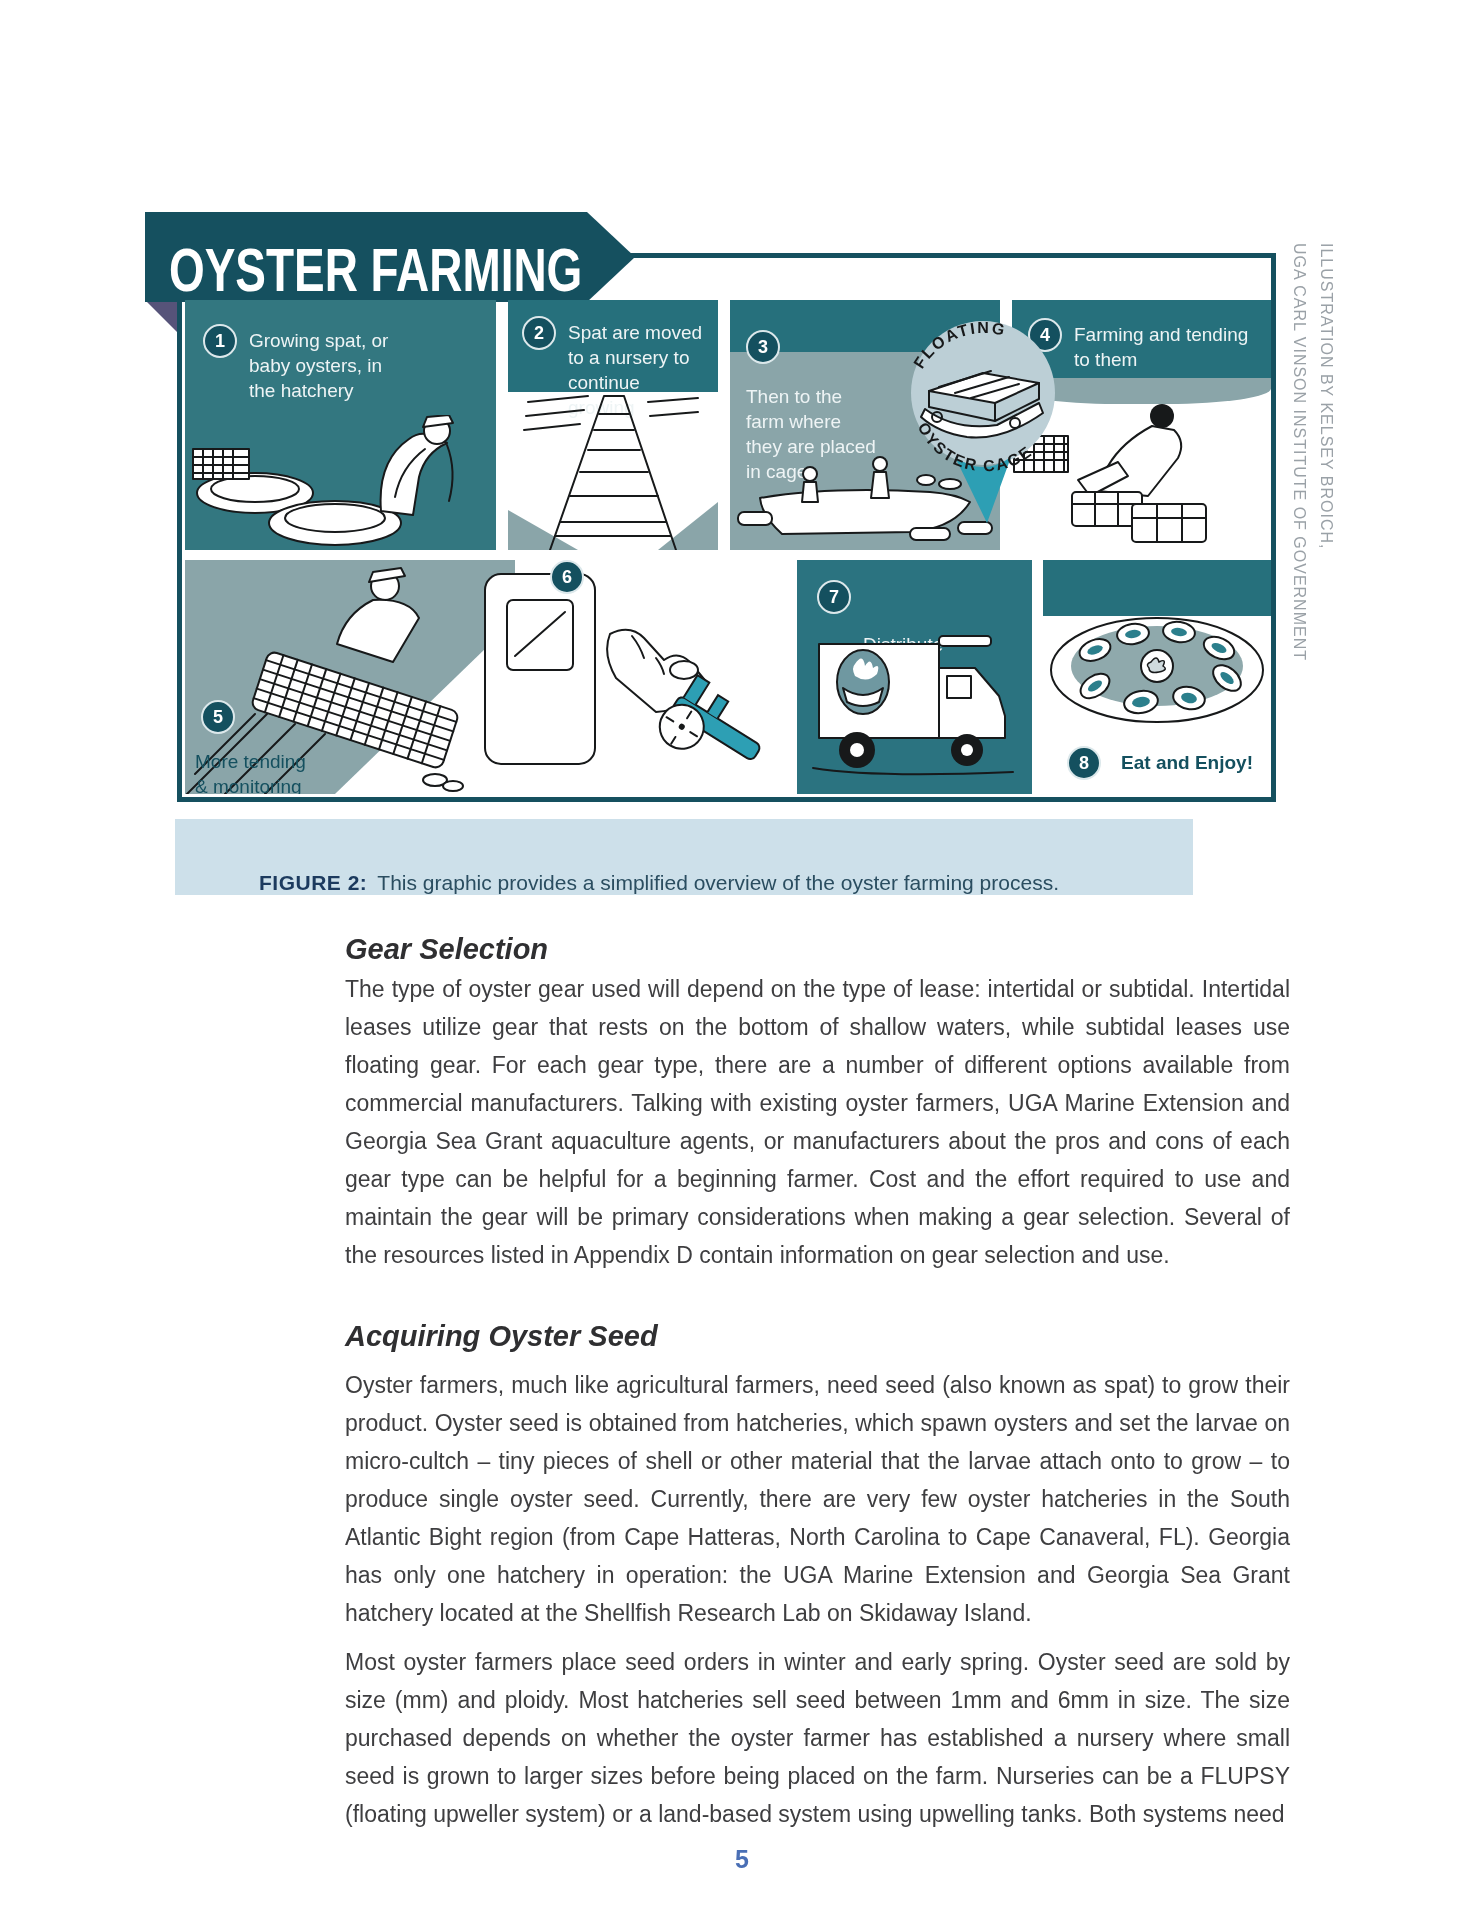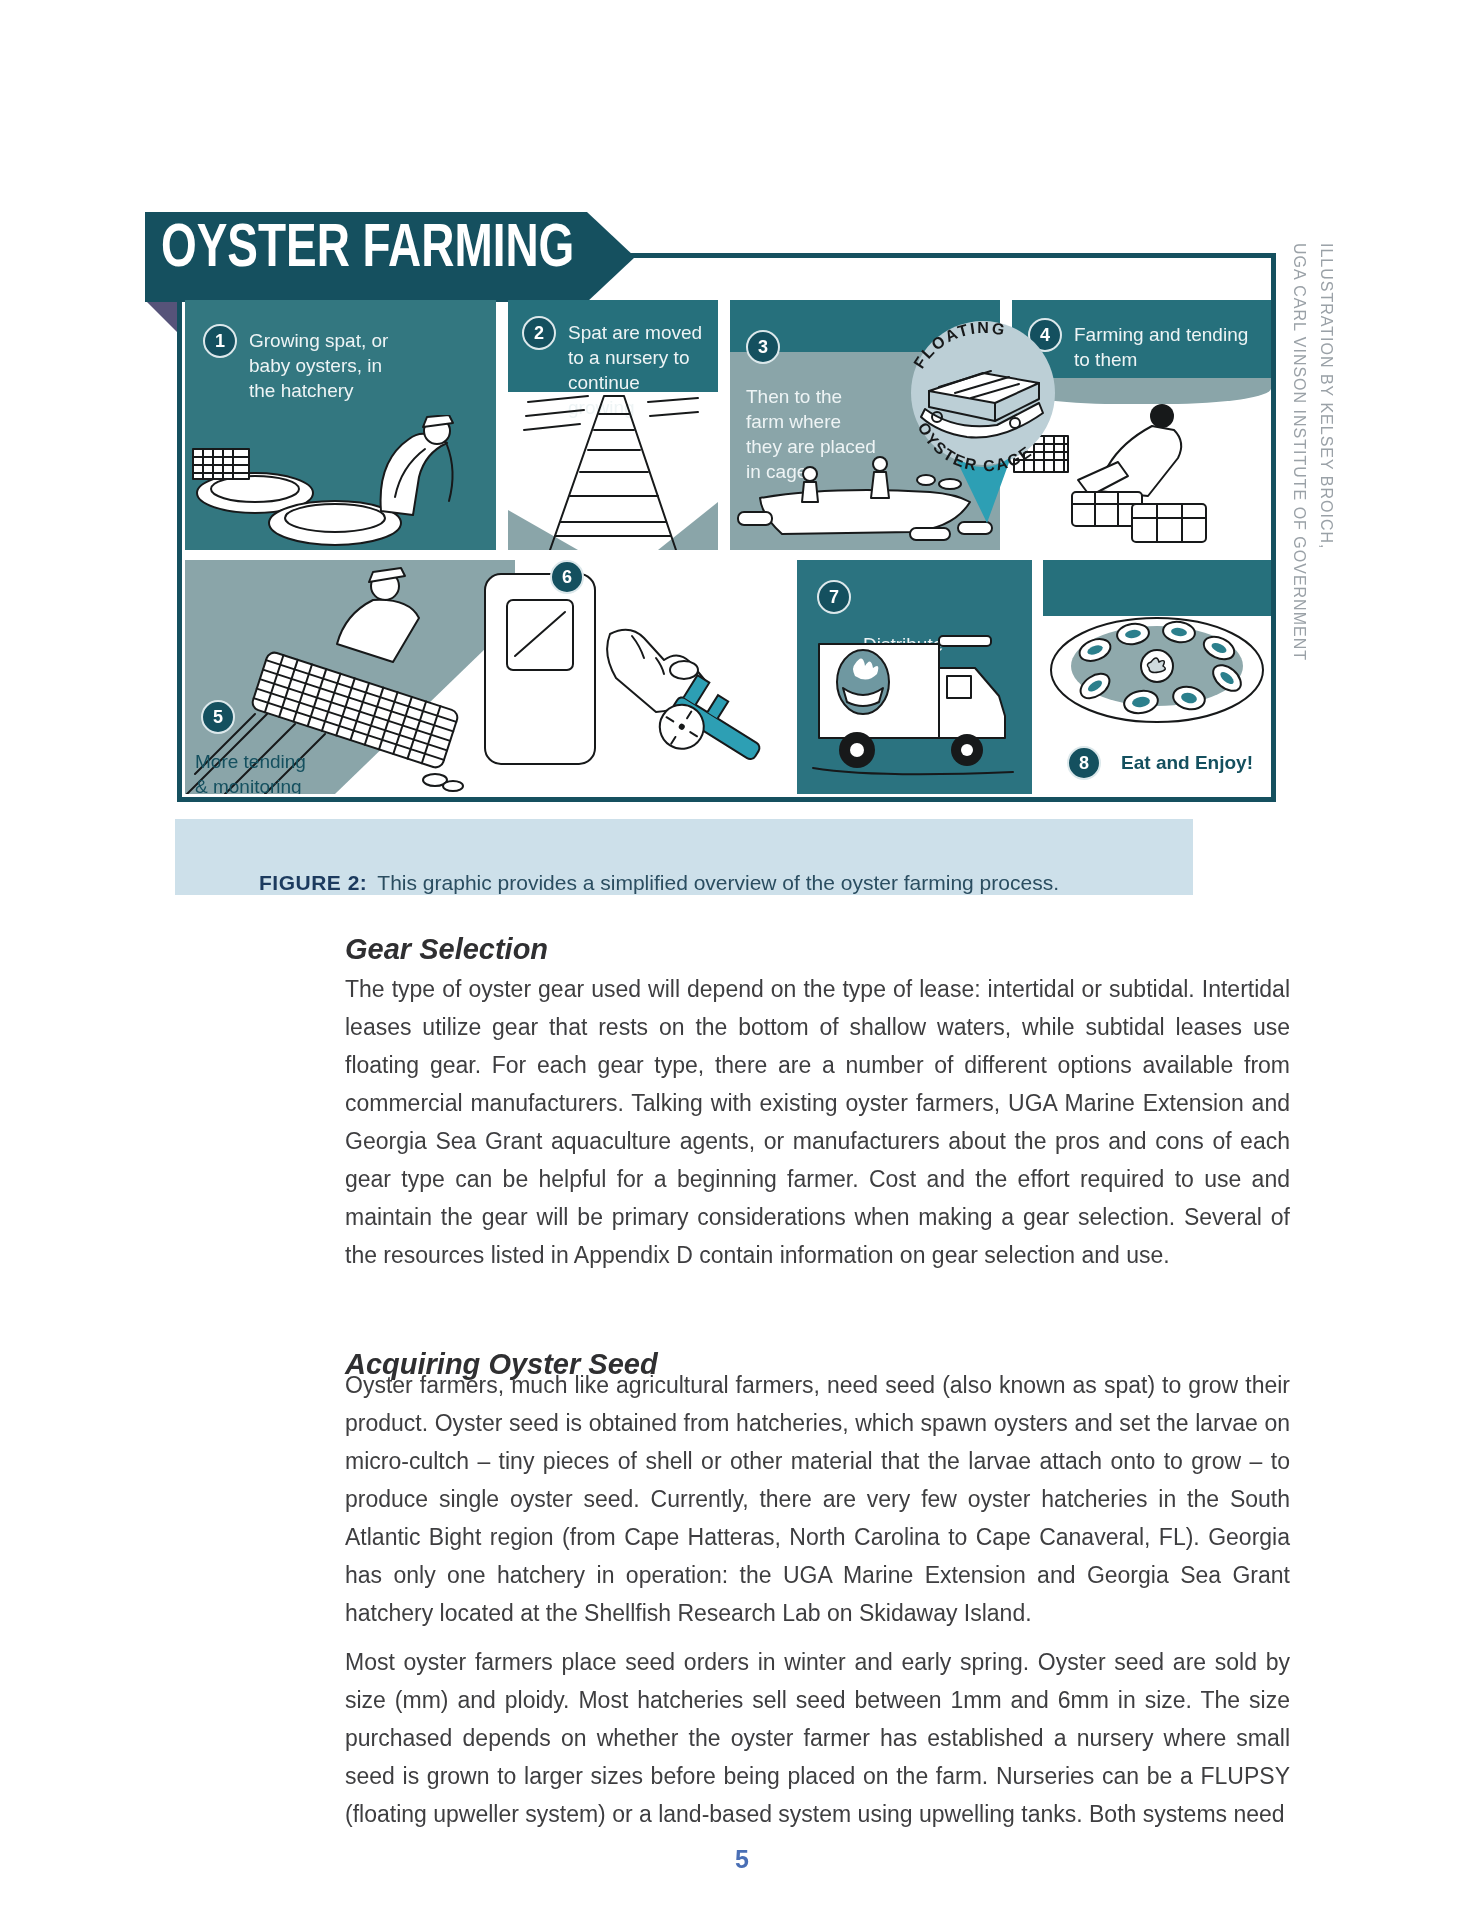--- a/index.html
+++ b/index.html
@@ -4,21 +4,21 @@
 <style>
   html,body{margin:0;padding:0;background:#e9e9e9;}
   .page{position:relative;width:1484px;height:1920px;background:#ffffff;overflow:hidden;
         font-family:"Liberation Sans", sans-serif;margin:0 auto;}
   
   .igframe{position:absolute;left:177px;top:253px;width:1099px;height:549px;
            border:5px solid #15505f;background:#ffffff;box-sizing:border-box;}
   .fold{position:absolute;left:145px;top:300px;width:62px;height:62px;background:#565379;
         clip-path:polygon(0 0,100% 0,100% 100%);}
   .banner{position:absolute;left:145px;top:212px;width:442px;height:90px;background:#15505f;
-          display:flex;align-items:flex-start;padding-left:16px;box-sizing:border-box;}
+          display:flex;align-items:flex-end;padding-left:24px;box-sizing:border-box;}
   .banner-title{color:#ffffff;font-weight:bold;font-size:56px;letter-spacing:0px;
                 transform:scale(0.82,1.08);transform-origin:left center;white-space:nowrap;}
   .banner-tip{position:absolute;left:587px;top:212px;width:0;height:0;
               border-top:45px solid transparent;border-bottom:45px solid transparent;
               border-left:48px solid #15505f;}
   
   .panel{position:absolute;box-sizing:border-box;overflow:hidden;}
   .p-teal{background:#337780;}
   .band{position:absolute;left:0;top:0;width:100%;background:#26707c;box-sizing:border-box;}
   .steprow{display:flex;align-items:flex-start;gap:12px;}
@@ -251,19 +251,19 @@
   </div>
 
   <div class="figband">
     <span class="figlabel">FIGURE 2:</span>
     <span class="figtext">This graphic provides a simplified overview of the oyster farming process.</span>
   </div>
 
   <div class="h-it" style="top:933px;">Gear Selection</div>
   <div class="para" style="top:970px;">The type of oyster gear used will depend on the type of lease: intertidal or subtidal. Intertidal leases utilize gear that rests on the bottom of shallow waters, while subtidal leases use floating gear. For each gear type, there are a number of different options available from commercial manufacturers. Talking with existing oyster farmers, UGA Marine Extension and Georgia Sea Grant aquaculture agents, or manufacturers about the pros and cons of each gear type can be helpful for a beginning farmer. Cost and the effort required to use and maintain the gear will be primary considerations when making a gear selection. Several of the resources listed in Appendix D contain information on gear selection and use.</div>
 
-  <div class="h-it" style="top:1348px;">Acquiring Oyster Seed</div>
+  <div class="h-it" style="top:1320px;">Acquiring Oyster Seed</div>
   <div class="para" style="top:1366px;">Oyster farmers, much like agricultural farmers, need seed (also known as spat) to grow their product. Oyster seed is obtained from hatcheries, which spawn oysters and set the larvae on micro-cultch – tiny pieces of shell or other material that the larvae attach onto to grow – to produce single oyster seed. Currently, there are very few oyster hatcheries in the South Atlantic Bight region (from Cape Hatteras, North Carolina to Cape Canaveral, FL). Georgia has only one hatchery in operation: the UGA Marine Extension and Georgia Sea Grant hatchery located at the Shellfish Research Lab on Skidaway Island.</div>
   <div class="para" style="top:1643px;">Most oyster farmers place seed orders in winter and early spring. Oyster seed are sold by size (mm) and ploidy. Most hatcheries sell seed between 1mm and 6mm in size. The size purchased depends on whether the oyster farmer has established a nursery where small seed is grown to larger sizes before being placed on the farm. Nurseries can be a FLUPSY (floating upweller system) or a land-based system using upwelling tanks. Both systems need</div>
 
   <div class="pagenum">5</div>
 
 </div>
 
 </body></html>

